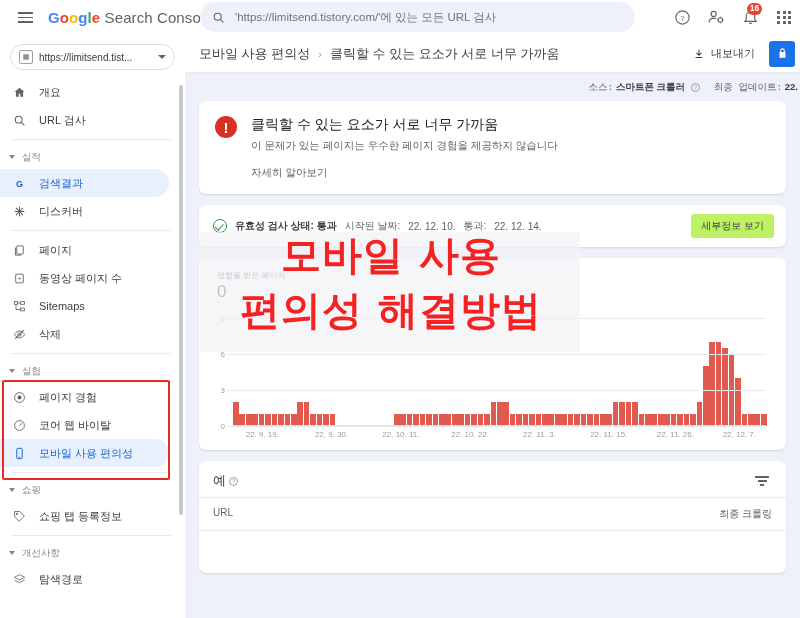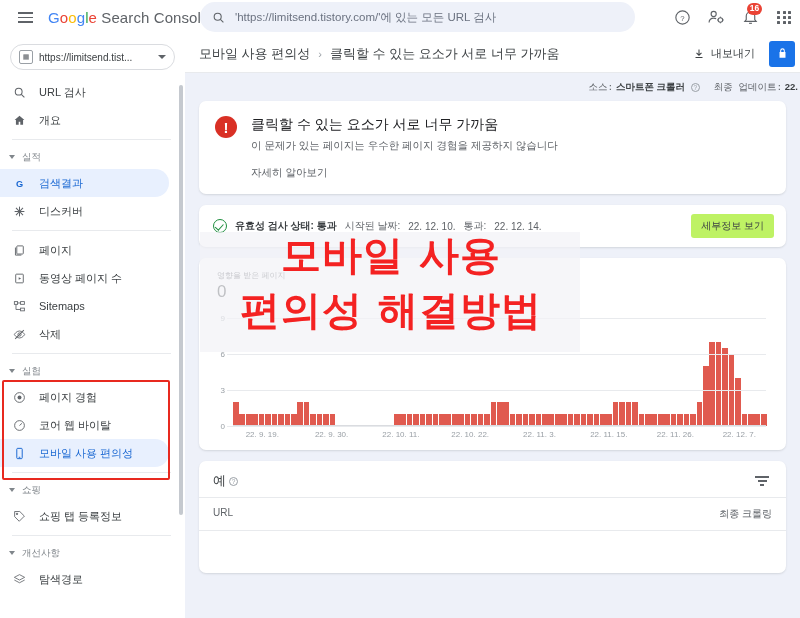--- a/index.html
+++ b/index.html
@@ -15,21 +15,21 @@
     position: absolute; top: 0; left: 0; width: 800px; height: 35px;
     background: #fff; display: flex; align-items: center;
   }
   .hamburger { width: 34px; display: flex; flex-direction: column; gap: 3px;
     align-items: center; margin-left: 8px; cursor: pointer; }
   .hamburger span { display: block; width: 15px; height: 1.6px; background: #5f6368; }
   .brand { font-size: 15px; color: #5f6368; white-space: nowrap; letter-spacing: .1px; }
   .brand .g1 { color: #4285f4; } .brand .g2 { color: #ea4335; }
   .brand .g3 { color: #fbbc05; } .brand .g4 { color: #4285f4; }
   .brand .g5 { color: #34a853; } .brand .g6 { color: #ea4335; }
-  .brand b { font-weight: 400; text-align: center; }
+  .brand b { font-weight: 700; text-align: center; }
   .searchwrap {
     position: absolute; left: 200px; top: 2px; width: 435px; height: 30px;
     background: #eef1f9; border-radius: 16px; display: flex; align-items: center;
     padding: 0 12px; gap: 10px; cursor: text;
   }
   .searchwrap .sval { font-size: 11.5px; color: #6b7280; white-space: nowrap; }
   .topicons { position: absolute; right: 6px; top: 0; height: 35px;
     display: flex; align-items: center; gap: 14px; }
   .ticon { position: relative; width: 20px; height: 20px; cursor: pointer;
     display: flex; align-items: center; justify-content: center; }
@@ -231,35 +231,35 @@
     <div class="propsel">
       <span class="pico">▦</span>
       <span class="ptxt">https://limitsend.tist...</span>
       <span class="caret"></span>
     </div>
 
     <div class="nav">
 
       <div class="nitem">
         <span class="ni">
+          <svg width="13" height="13" viewBox="0 0 24 24" fill="#5f6368">
+              <path d="M12 3 3 11h2.4v9h5.1v-5.6h3v5.6h5.1v-9H21z"></path>
+            </svg>
+        </span>
+        <span>개요</span>
+      </div>
+
+      <div class="nitem">
+        <span class="ni">
           <svg width="13" height="13" viewBox="0 0 24 24">
             <circle cx="10.5" cy="10.5" r="6.3" fill="none" stroke="#5f6368" stroke-width="1.9"></circle>
             <line x1="15.3" y1="15.3" x2="21" y2="21" stroke="#5f6368" stroke-width="1.9"></line>
           </svg>
         </span>
         <span>URL 검사</span>
-      </div>
-
-      <div class="nitem">
-        <span class="ni">
-          <svg width="13" height="13" viewBox="0 0 24 24" fill="#5f6368">
-              <path d="M12 3 3 11h2.4v9h5.1v-5.6h3v5.6h5.1v-9H21z"></path>
-            </svg>
-        </span>
-        <span>개요</span>
       </div>
 
       <div class="divider"></div>
 
       <div class="sechead">
         <span class="tri"></span>
         <span>실적</span>
       </div>
       <div class="nitem sel">
         <span class="ni">

